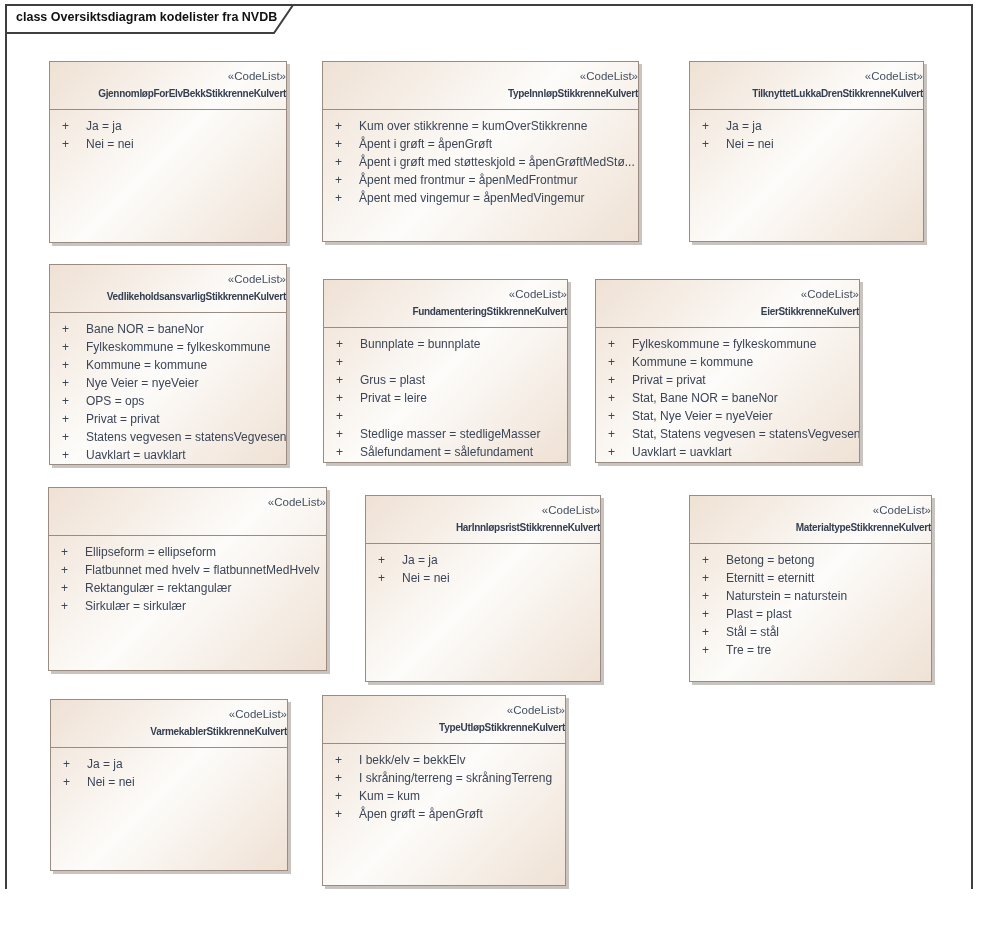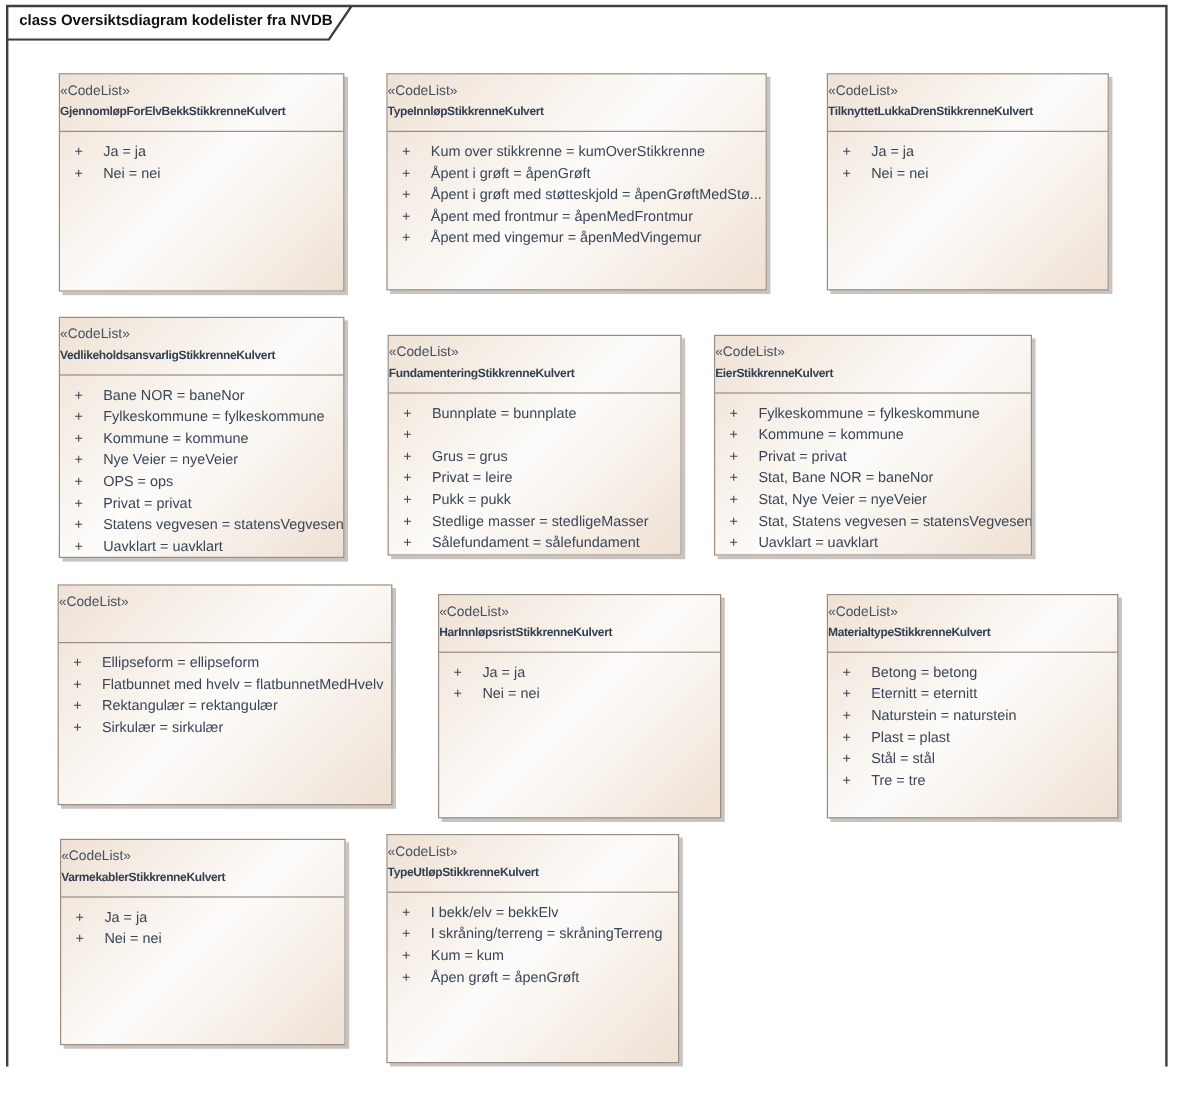--- a/index.html
+++ b/index.html
@@ -19,21 +19,21 @@
   }
   .uml-box{
     position:absolute;box-sizing:border-box;
     border:1px solid #9a8c82;
     background:linear-gradient(135deg,#efe1d4 0%,#fdfcfa 50%,#efe1d4 100%);
     box-shadow:3px 3px 0 #c9c4c0;
     color:#3a4557;
   }
   .uml-title{
     box-sizing:border-box;height:48px;border-bottom:1px solid #9a8c82;
-    text-align:left;padding-top:6px;overflow:hidden;
+    text-align:right;padding-top:6px;overflow:hidden;
   }
   .uml-stereotype{font-size:11.5px;line-height:16px;color:#445062;}
   .uml-name{
     font-size:10px;font-weight:bold;line-height:19px;color:#333f51;
     white-space:nowrap;letter-spacing:-0.3px;
   }
   .uml-attrs{padding-top:7px;}
   .attr-row{display:flex;font-size:12px;line-height:18px;white-space:nowrap;overflow:hidden;}
   .attr-plus{width:24px;padding-left:12px;flex:0 0 auto;}
   .attr-label{flex:1 1 auto;}
@@ -160,29 +160,28 @@
       <div class="uml-attrs">
         <div class="attr-row">
           <span class="attr-plus">+</span>
           <span class="attr-label">Bunnplate = bunnplate</span>
         </div>
         <div class="attr-row">
           <span class="attr-plus">+</span>
         </div>
         <div class="attr-row">
           <span class="attr-plus">+</span>
-          <span class="attr-label">Grus = grus</span>
+          <span class="attr-label">Grus = plast</span>
         </div>
         <div class="attr-row">
           <span class="attr-plus">+</span>
           <span class="attr-label">Privat = leire</span>
         </div>
         <div class="attr-row">
           <span class="attr-plus">+</span>
-          <span class="attr-label">Pukk = pukk</span>
         </div>
         <div class="attr-row">
           <span class="attr-plus">+</span>
           <span class="attr-label">Stedlige masser = stedligeMasser</span>
         </div>
         <div class="attr-row">
           <span class="attr-plus">+</span>
           <span class="attr-label">Sålefundament = sålefundament</span>
         </div>
       </div>

